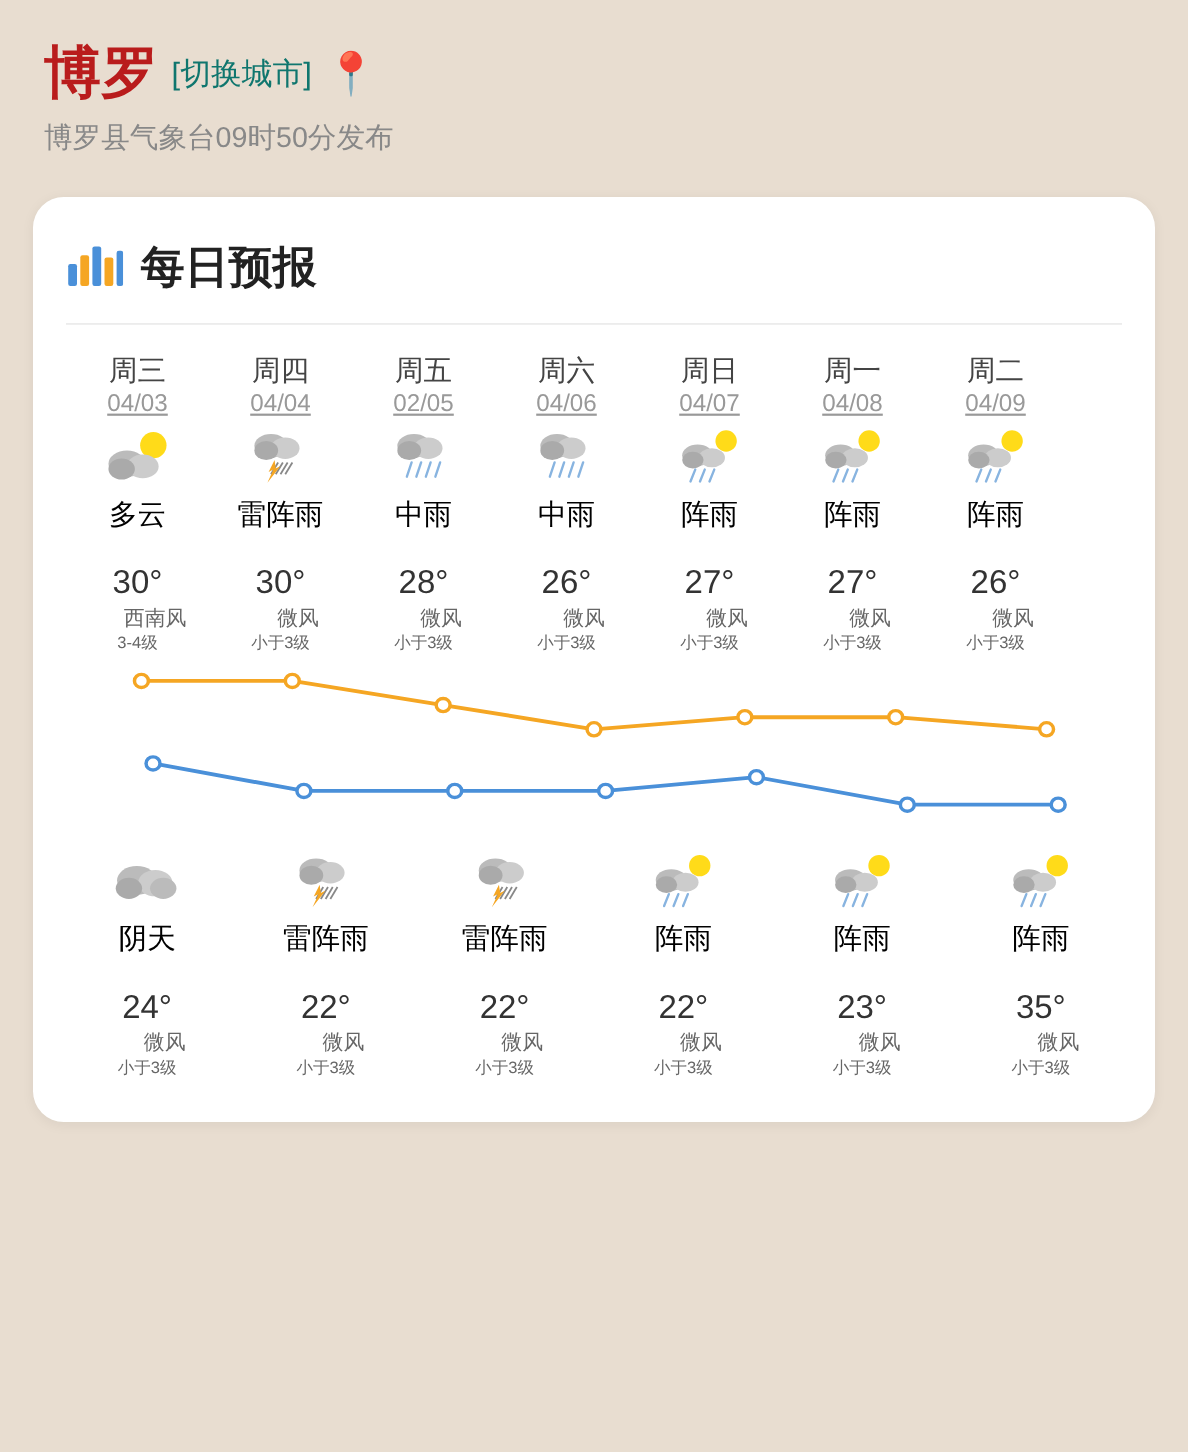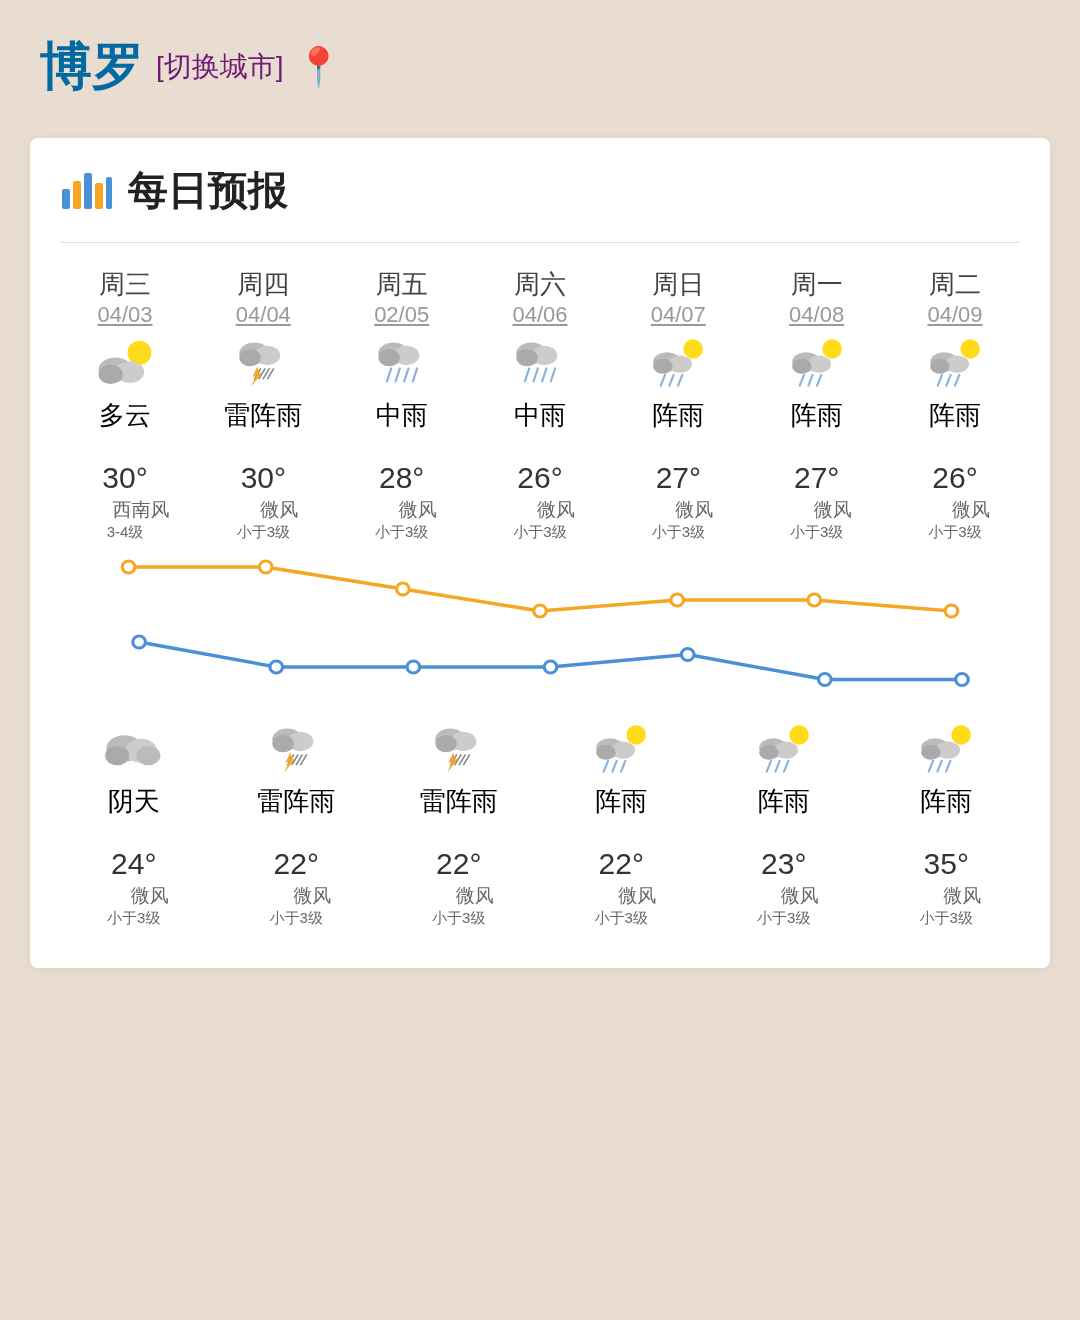--- a/index.html
+++ b/index.html
@@ -14,61 +14,61 @@
       padding: 32px 40px 16px;
     }
     .header-title {
       display: flex;
       align-items: center;
       gap: 12px;
     }
     .city-name {
       font-size: 52px;
       font-weight: 600;
-      color: #0369a1;
+      color: #b91c1c;
     }
     .switch-city {
       font-size: 28px;
-      color: #701a75;
+      color: #0f766e;
     }
     .location-icon {
       font-size: 38px;
       color: #555;
     }
     .subtitle {
       font-size: 26px;
       color: #888;
       margin-top: 6px;
     }
     .card {
       background: #fff;
-      border-radius: 8px;
+      border-radius: 28px;
       margin: 20px 30px;
-      padding: 25px 30px 40px;
+      padding: 36px 30px 40px;
       box-shadow: 0 2px 12px rgba(0,0,0,0.06);
     }
     .card-header {
       display: flex;
       align-items: center;
       gap: 16px;
       margin-bottom: 24px;
     }
     .card-title {
       font-size: 40px;
       font-weight: 600;
       color: #222;
     }
     .divider {
       border: none;
       border-top: 1px solid #e0e0e0;
       margin-bottom: 24px;
     }
     .days-row {
       display: flex;
-      justify-content: space-between;
+      justify-content: flex-start;
       margin-bottom: 6px;
     }
     .day-col {
       display: flex;
       flex-direction: column;
       align-items: center;
       width: 130px;
     }
     .day-name {
       font-size: 26px;
@@ -121,20 +121,21 @@
   </style>
 </head>
 <body>
 
 <div class="header">
   <div class="header-title">
     <span class="city-name">博罗</span>
     <span class="switch-city">[切换城市]</span>
     <span class="location-icon">📍</span>
   </div>
+  <div class="subtitle">博罗县气象台09时50分发布</div>
 </div>
 
 <div class="card">
 
   <div class="card-header">
     <span>
       
       <svg width="52" height="44" viewBox="0 0 52 44">
         <rect x="2" y="22" width="8" height="20" rx="2" fill="#4a90d9"></rect>
         <rect x="13" y="14" width="8" height="28" rx="2" fill="#f5a623"></rect>

